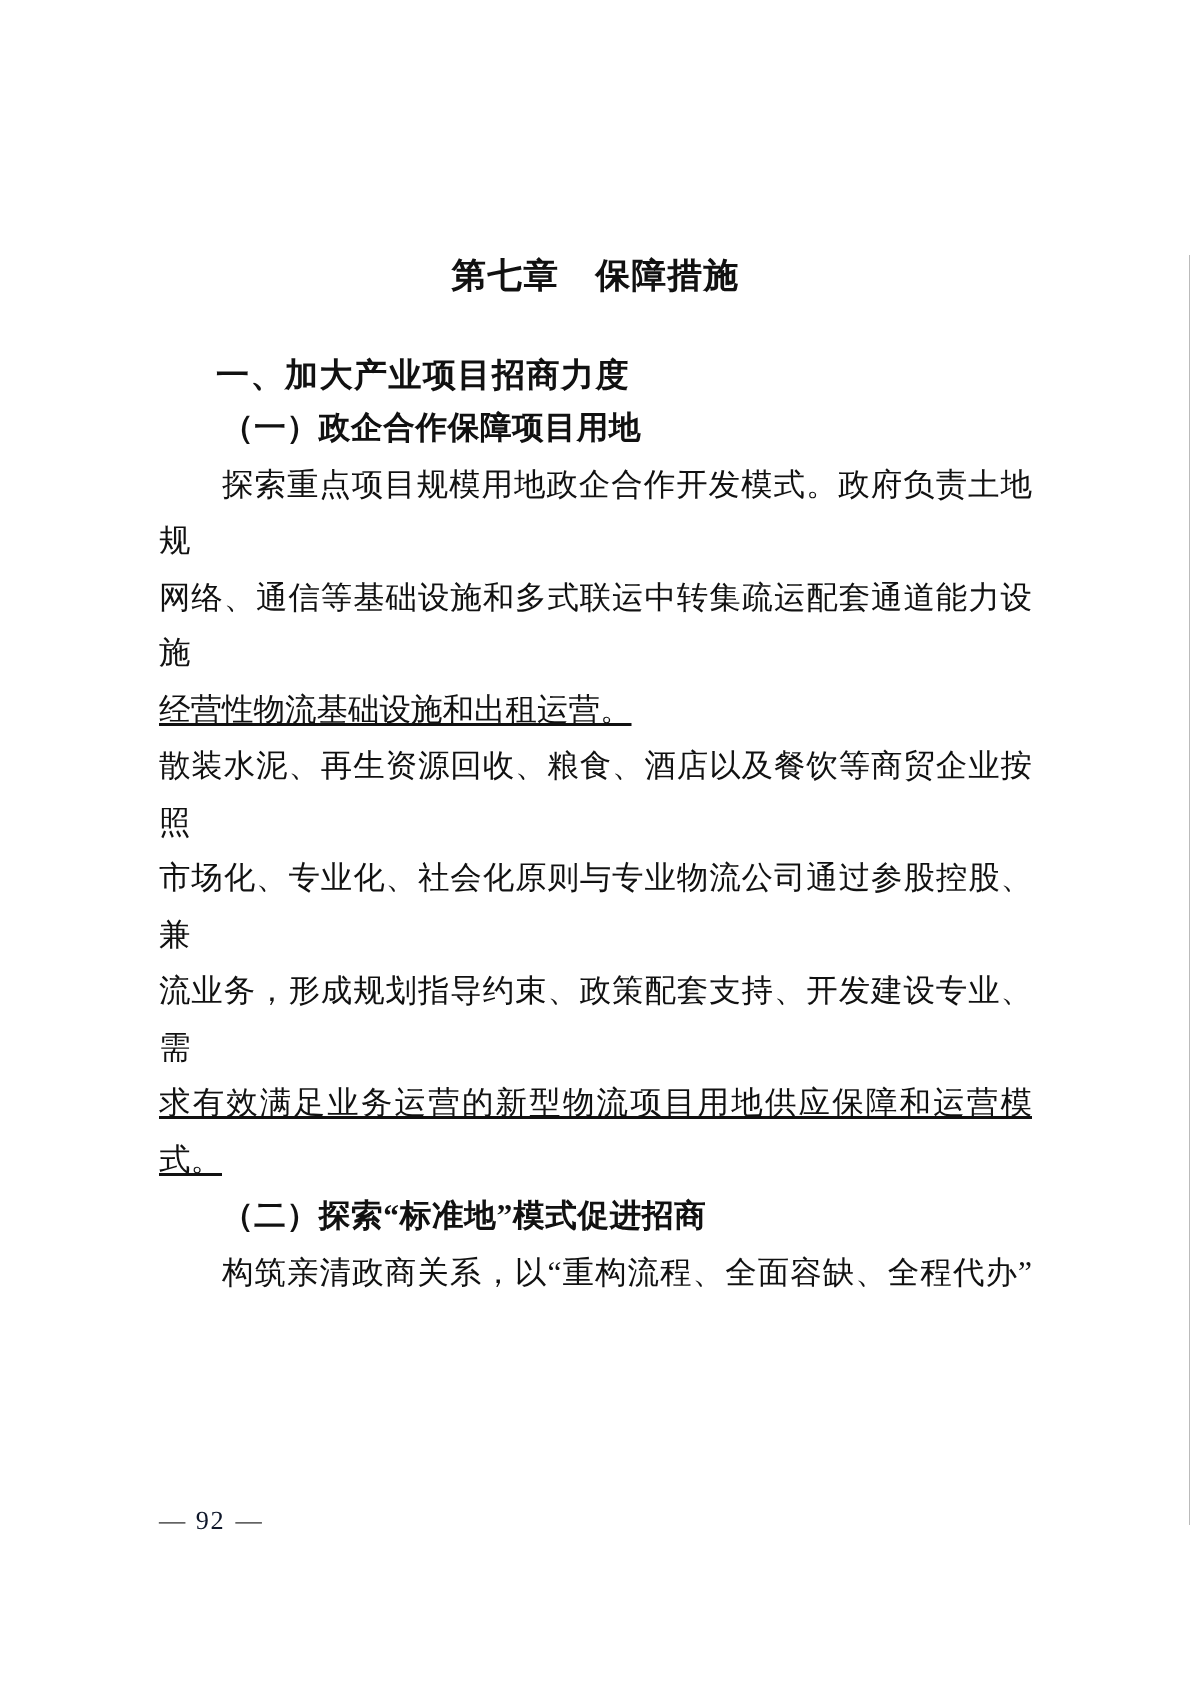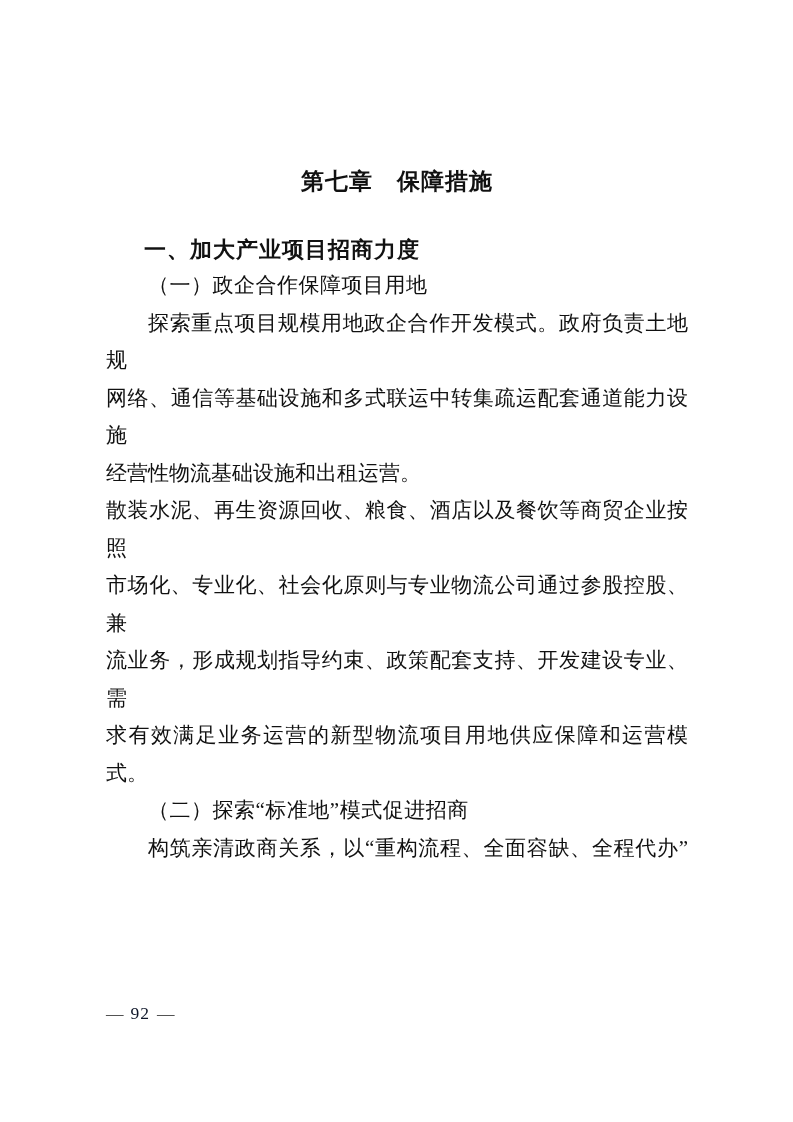--- a/index.html
+++ b/index.html
@@ -16,21 +16,21 @@
     overflow: hidden;
     color: #111111;
   }
   .doc {
     position: absolute;
     left: 106px;
     top: 168px;
     width: 582px;
   }
   .chapter-title {
-    font-family: Liberation Mono, monospace;
+    font-family: Liberation Sans, sans-serif;
     font-weight: bold;
     font-size: 23px;
     line-height: 30px;
     text-align: center;
     letter-spacing: 1px;
     white-space: pre;
   }
   .section-heading {
     font-family: "Liberation Sans", sans-serif;
     font-weight: bold;
@@ -40,33 +40,34 @@
     text-indent: 38px;
     letter-spacing: 1px;
   }
   .blocks {
     font-family: "Liberation Serif", serif;
     font-size: 21px;
     line-height: 37.5px;
   }
   .subheading {
     text-indent: 2em;
-    font-weight: 400;
+    font-weight: 700;
     letter-spacing: 0.5px;
   }
   .line {
     text-align: justify;
     text-align-last: justify;
     text-justify: inter-character;
   }
   .line.first {
     text-indent: 2em;
   }
   .line.end {
     text-align-last: left;
+    text-decoration: underline;
   }
   .footer {
     position: absolute;
     left: 106px;
     top: 1001px;
     font-family: "Liberation Serif", serif;
     font-size: 17.5px;
     line-height: 24px;
     color: #333333;
     display: flex;

